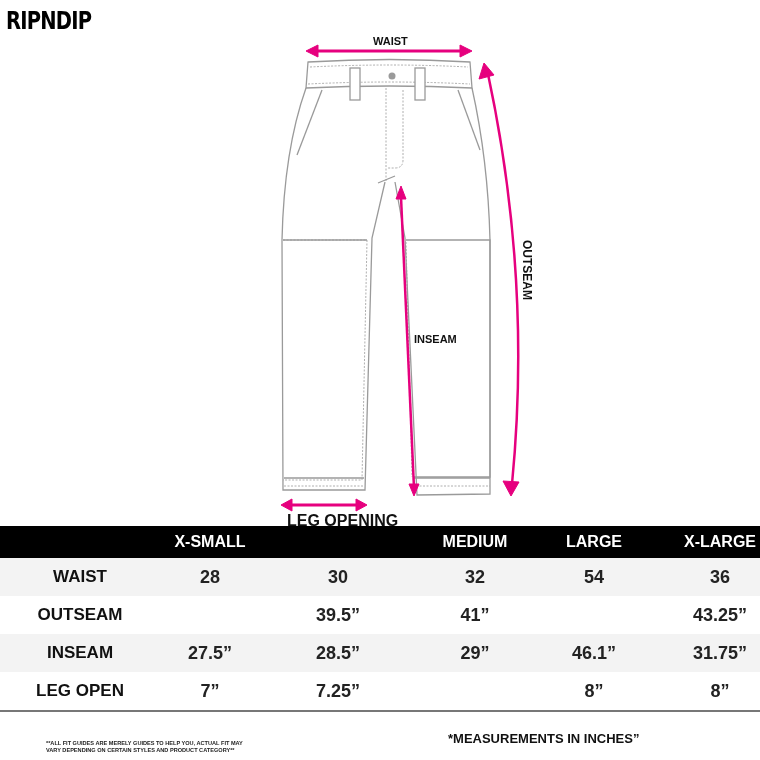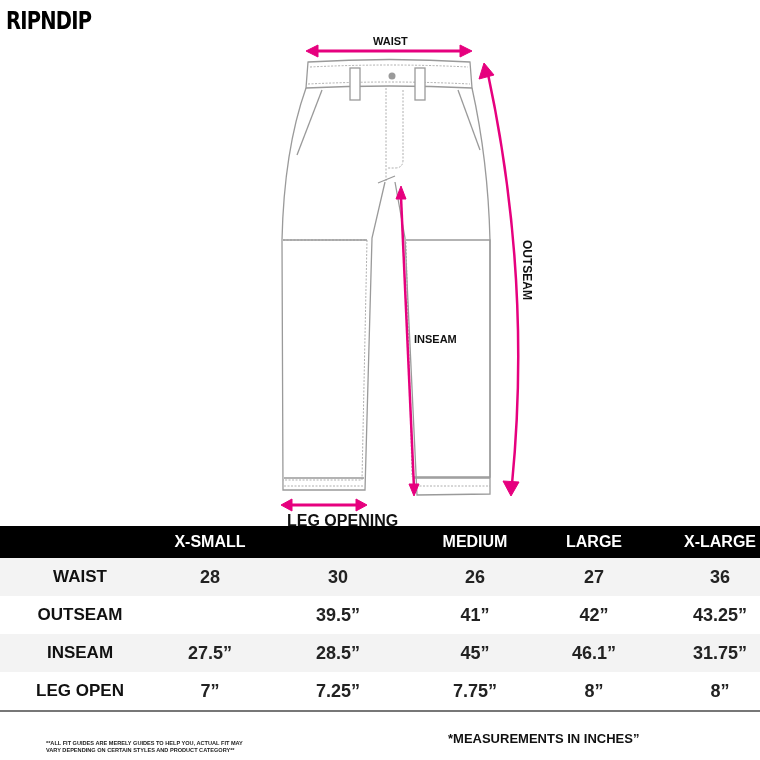--- a/index.html
+++ b/index.html
@@ -112,47 +112,45 @@
     <div class="cell c1">X-SMALL</div>
     <div class="cell c3">MEDIUM</div>
     <div class="cell c4">LARGE</div>
     <div class="cell c5">X-LARGE</div>
   </div>
 
   <div class="row grey">
     <div class="cell c0 rowlabel">WAIST</div>
     <div class="cell c1">28</div>
     <div class="cell c2">30</div>
-    <div class="cell c3">26</div>
-    <div class="cell c4">27</div>
+    <div class="cell c3">32</div>
+    <div class="cell c4">54</div>
     <div class="cell c5">36</div>
   </div>
 
   <div class="row white">
     <div class="cell c0 rowlabel">OUTSEAM</div>
     <div class="cell c2">39.5”</div>
     <div class="cell c3">41”</div>
-    <div class="cell c4">42”</div>
     <div class="cell c5">43.25”</div>
   </div>
 
   <div class="row grey">
     <div class="cell c0 rowlabel">INSEAM</div>
     <div class="cell c1">27.5”</div>
     <div class="cell c2">28.5”</div>
-    <div class="cell c3">45”</div>
+    <div class="cell c3">29”</div>
     <div class="cell c4">46.1”</div>
     <div class="cell c5">31.75”</div>
   </div>
 
   <div class="row white">
     <div class="cell c0 rowlabel">LEG OPEN</div>
     <div class="cell c1">7”</div>
     <div class="cell c2">7.25”</div>
-    <div class="cell c3">7.75”</div>
     <div class="cell c4">8”</div>
     <div class="cell c5">8”</div>
   </div>
   <div class="rule"></div>
 </div>
 
 <div class="note">
   <div>**ALL FIT GUIDES ARE MERELY GUIDES TO HELP YOU, ACTUAL FIT MAY</div>
   <div>VARY DEPENDING ON CERTAIN STYLES AND PRODUCT CATEGORY**</div>
 </div>

